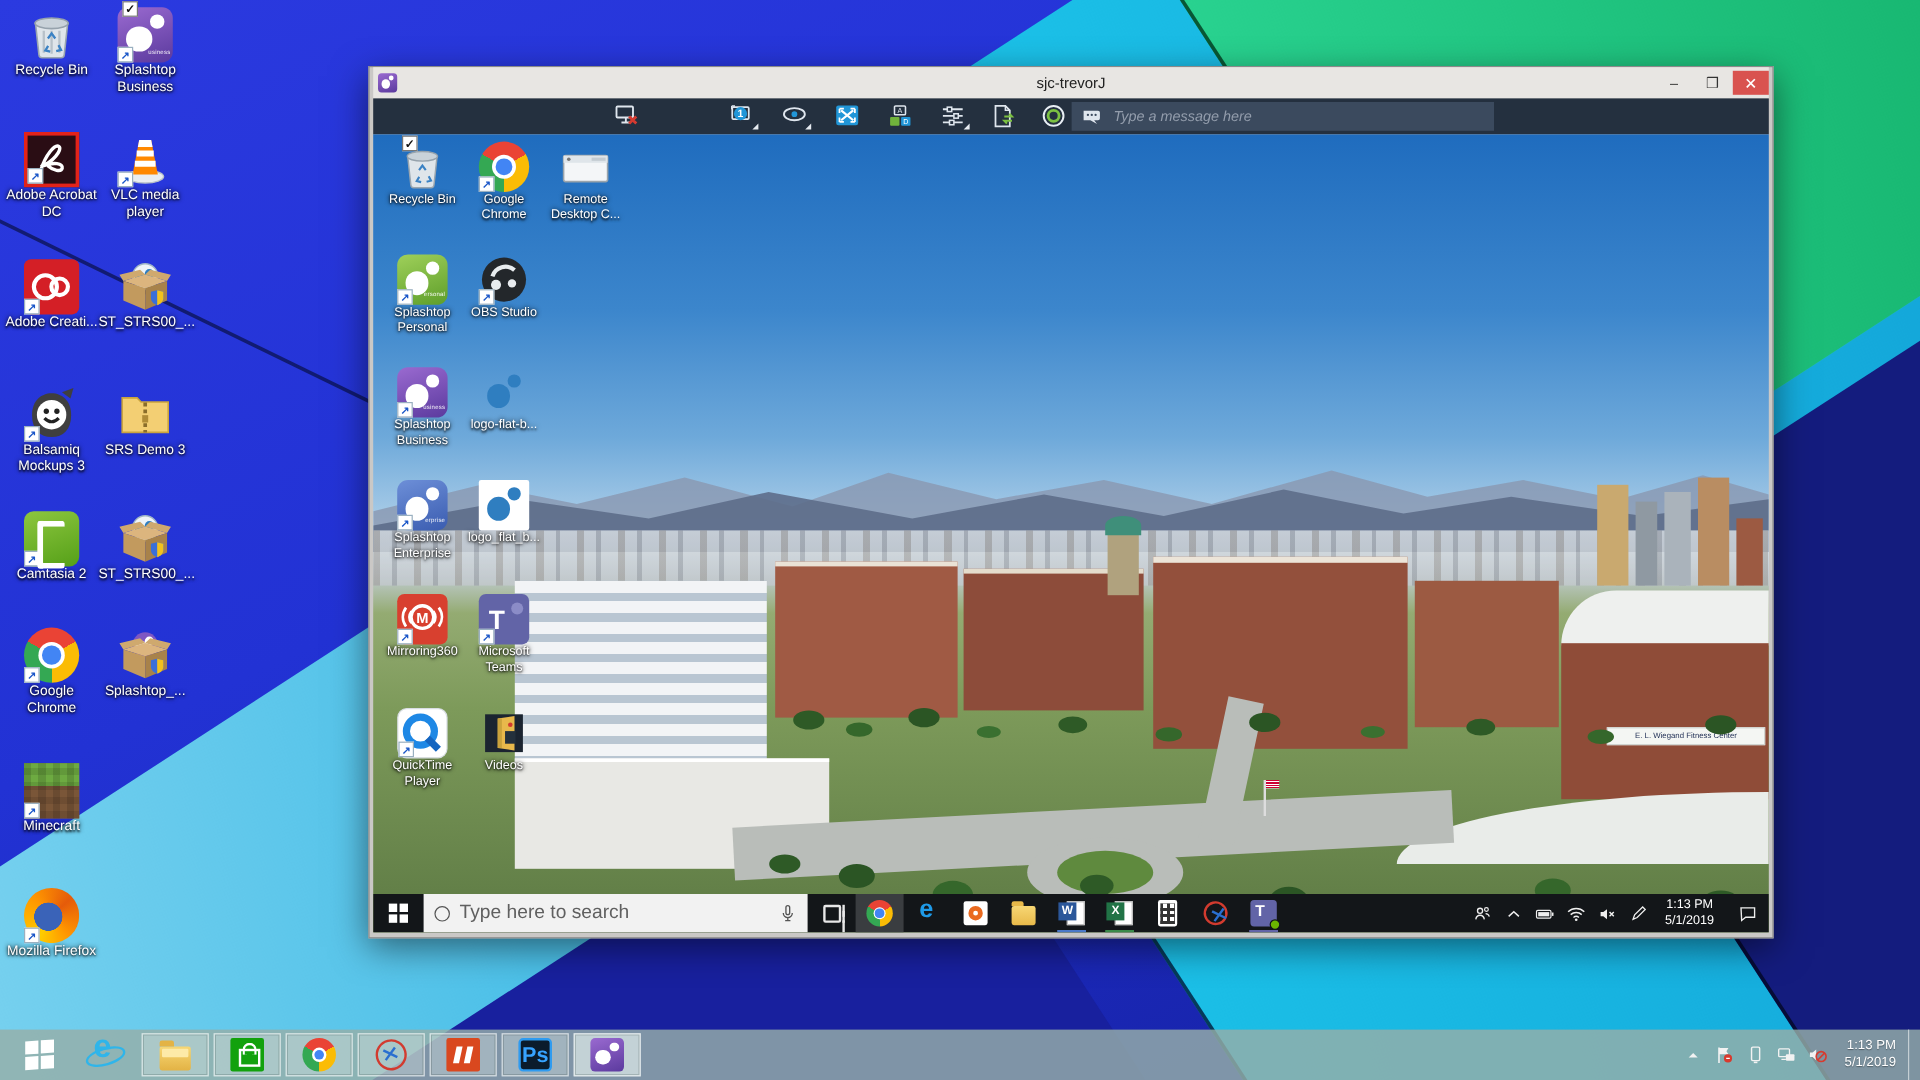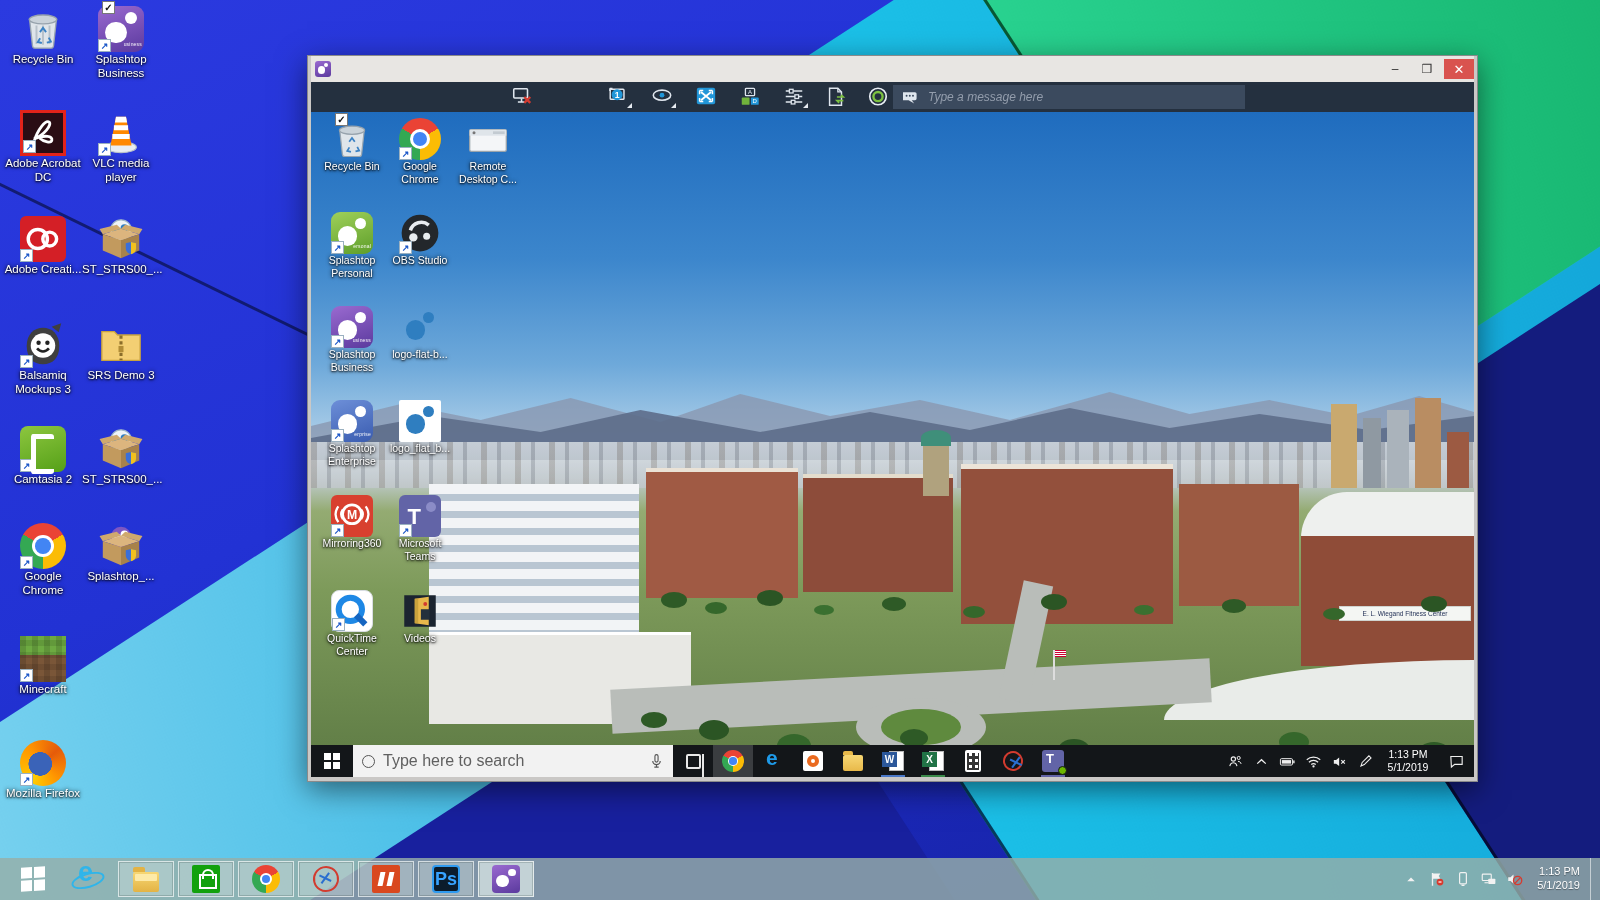--- a/index.html
+++ b/index.html
@@ -310,20 +310,21 @@
   <div class="di" style="left:4px;top:740px">
     <span class="tile i-fx">
         <span class="sc"></span>
       </span>
     <span class="lbl">Mozilla Firefox</span>
   </div>
 
   <div class="rwin">
     <div class="titlebar">
       <span class="appico blob"></span>
+      <span class="title">sjc-trevorJ</span>
       <span class="winbtns">
         <span class="winbtn">–</span>
         <span class="winbtn">❒</span>
         <span class="winbtn close">✕</span>
       </span>
     </div>
 
     <div class="rtoolbar">
       <span class="tbico" style="margin-left:196px">
           <svg viewBox="0 0 24 24">
@@ -517,21 +518,21 @@
         <span class="lbl">Microsoft Teams</span>
       </div>
       <div class="di rdi" style="left:8px;top:478px">
         <span class="tile i-qt">
             <svg viewBox="0 0 24 24">
               <circle cx="11" cy="11" r="7" stroke="#1e88e5" fill="none" stroke-width="3.6"></circle>
               <path d="M14.5 14.5L20 20" stroke="#1565c0" stroke-width="3.6"></path>
             </svg>
             <span class="sc"></span>
           </span>
-        <span class="lbl">QuickTime Center</span>
+        <span class="lbl">QuickTime Player</span>
       </div>
       <div class="di rdi" style="left:76px;top:478px">
         <span class="tile">
             <svg viewBox="0 0 24 24">
               <rect x="3" y="3" width="18" height="18" fill="#1b2430"></rect>
               <path d="M9 5l8-1.2v16.4L9 19z" fill="#e8b84b"></path>
               <rect x="9" y="5" width="2" height="14" fill="#caa23c"></rect>
               <circle cx="15" cy="8" r="1.1" fill="#d23b2f"></circle>
               <rect x="12.5" y="11" width="5" height="6" fill="#24303c"></rect>
             </svg>

